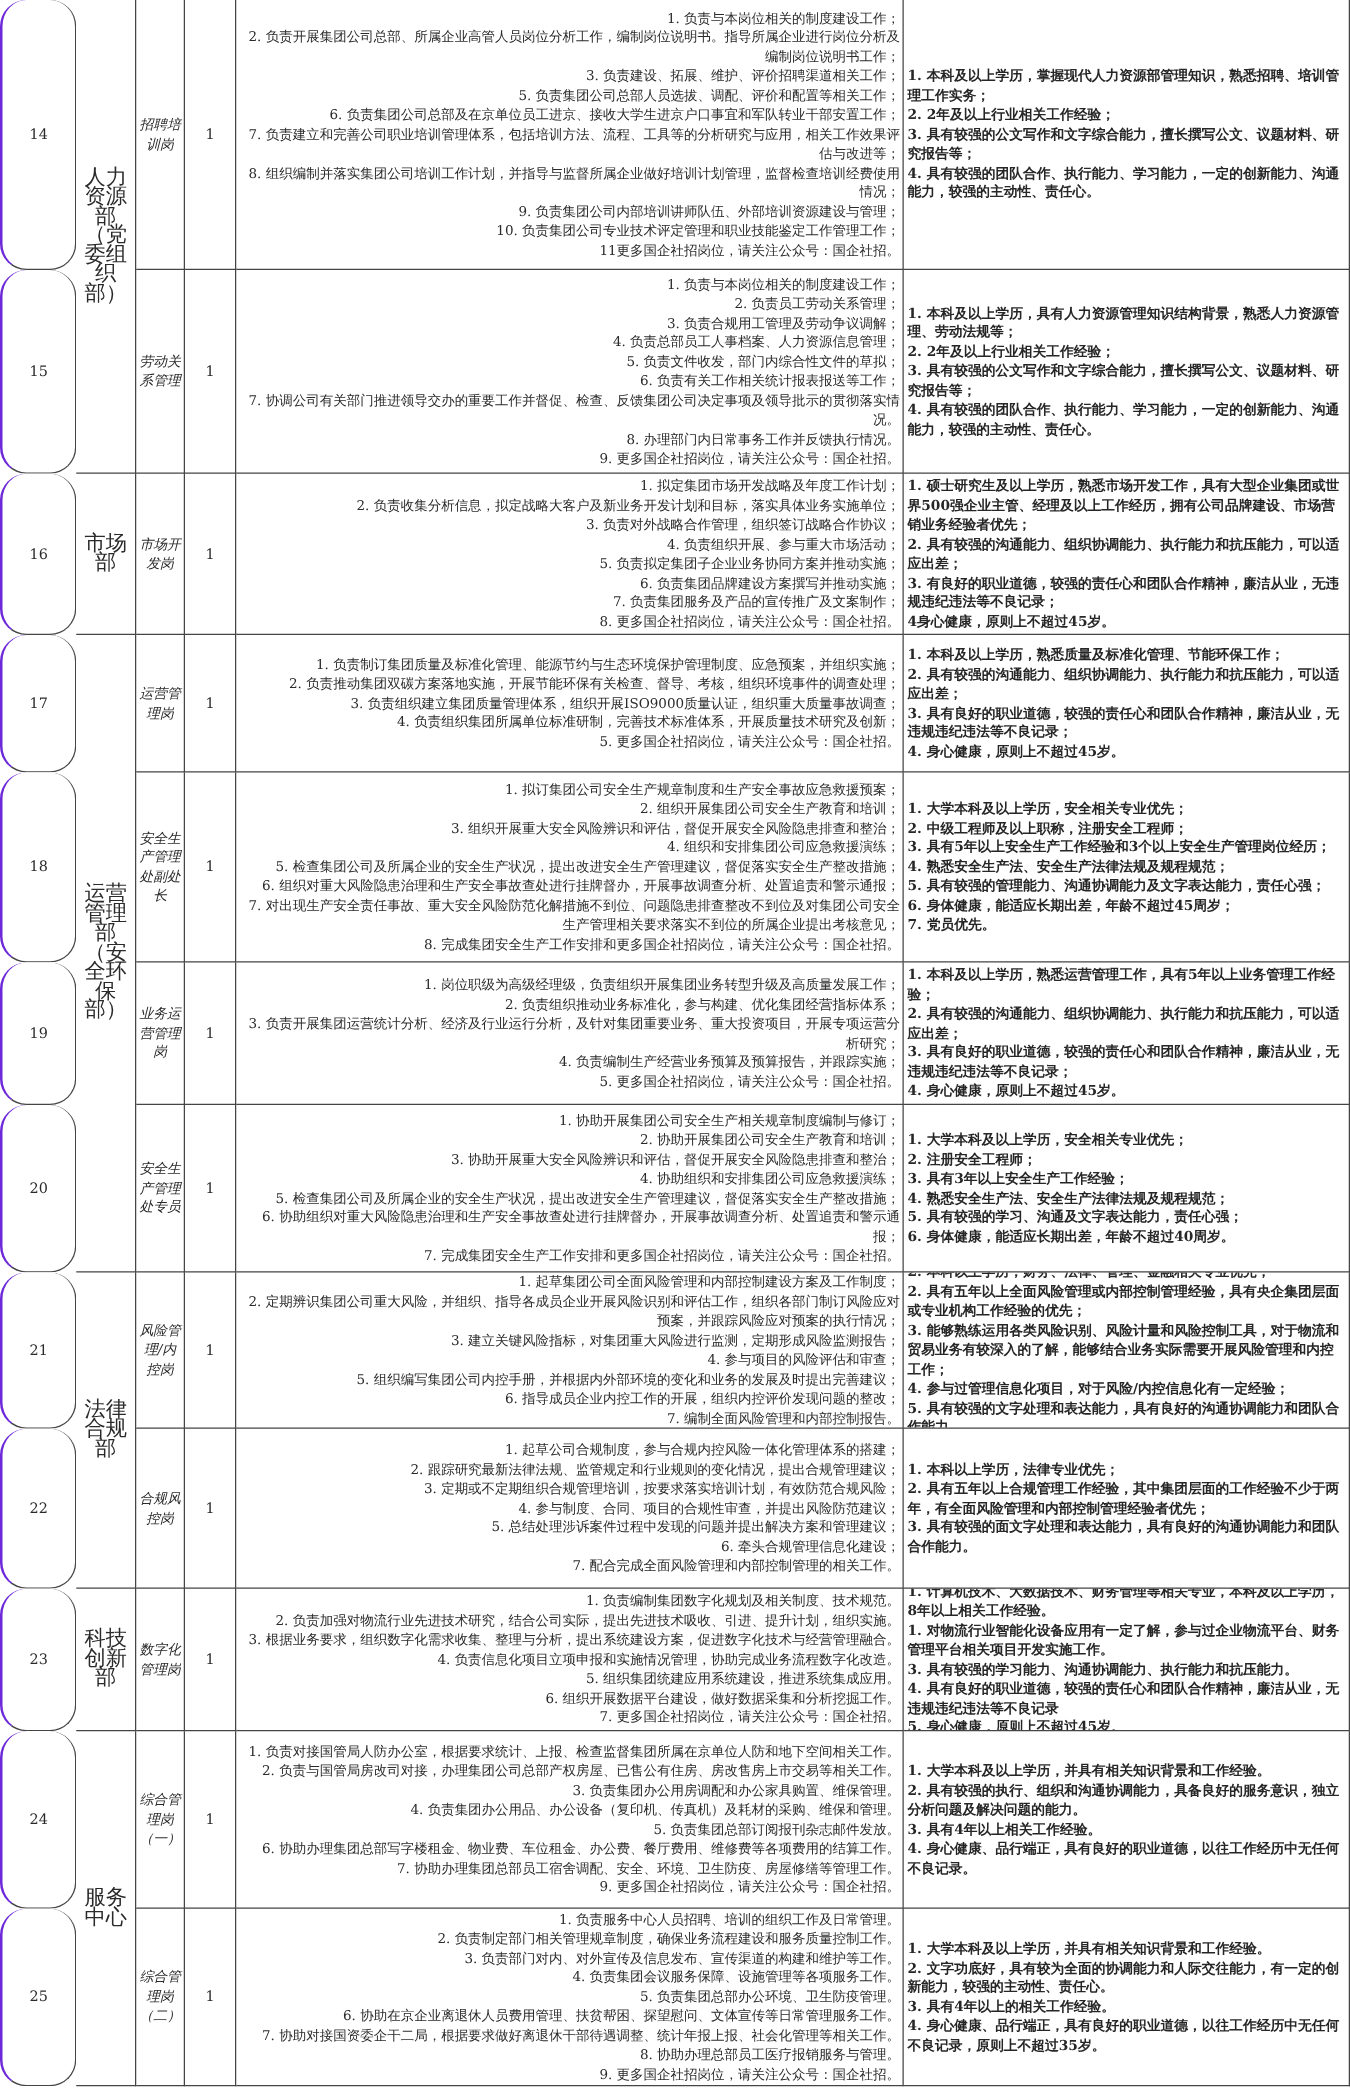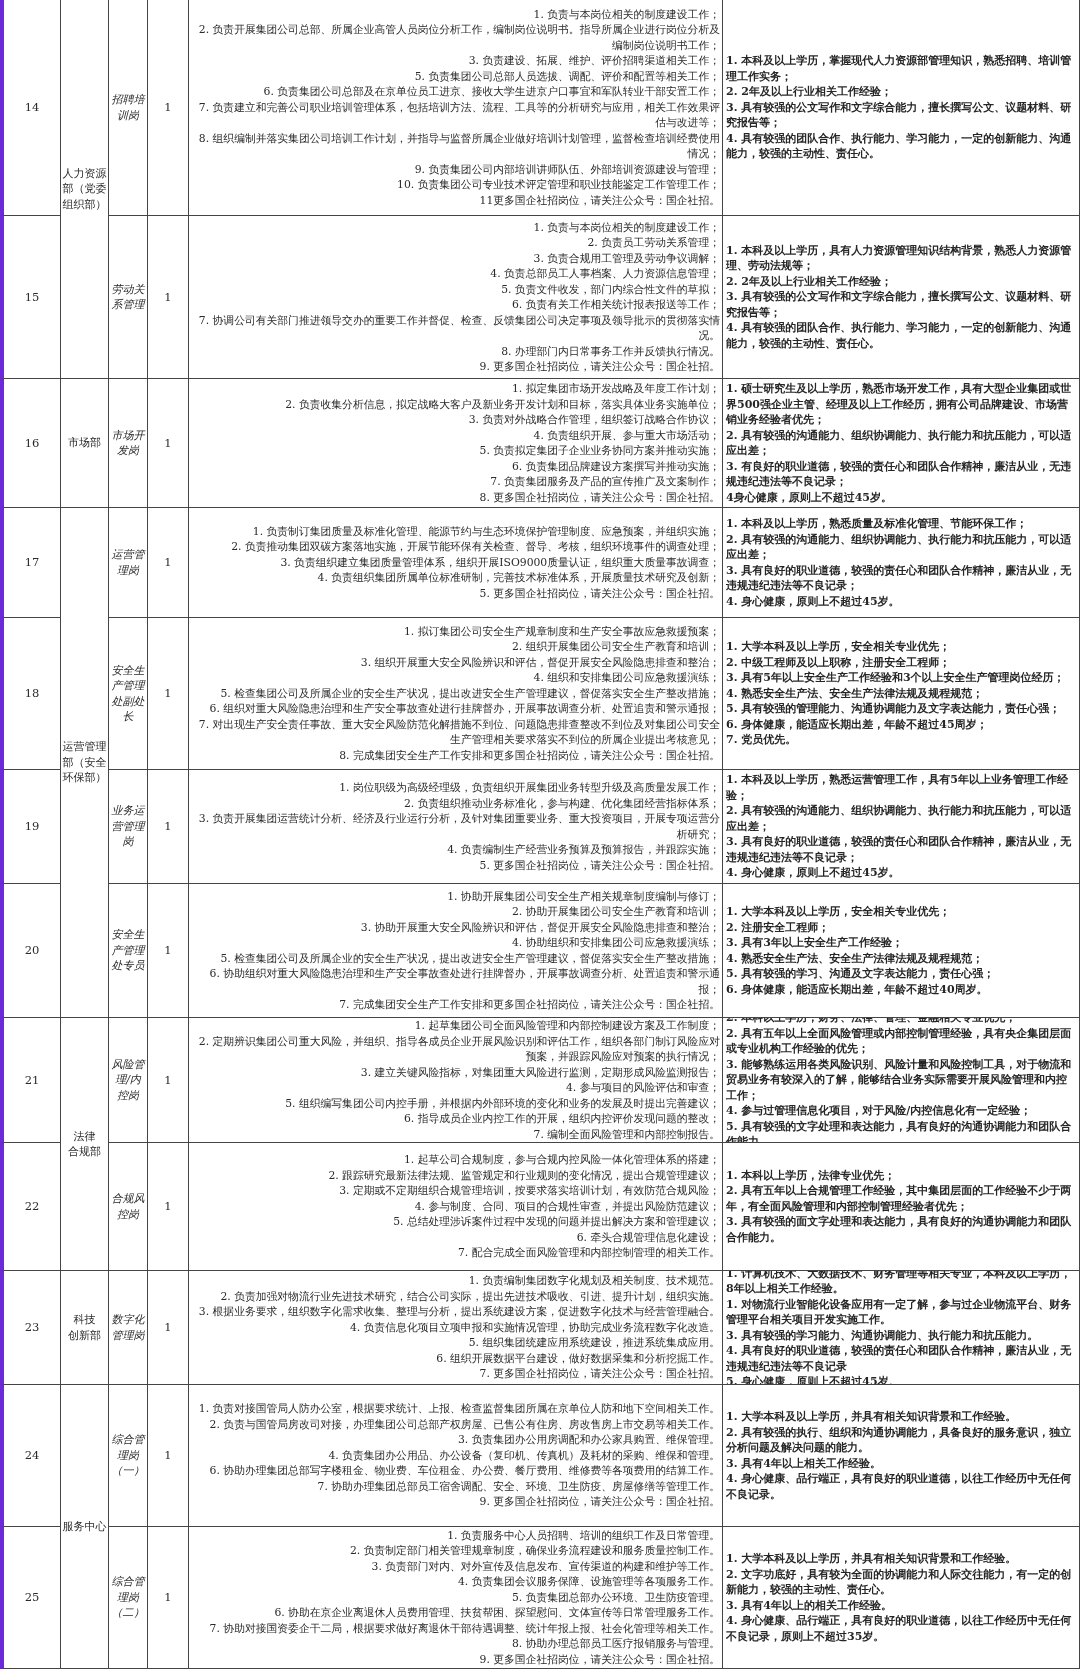--- a/index.html
+++ b/index.html
@@ -21,22 +21,22 @@
     border-bottom: 1px solid #454545;
     display: flex;
     align-items: center;
     justify-content: center;
     text-align: center;
     overflow: hidden;
     font-size: 11.5px;
     line-height: 15px;
   }
   .row .cell { grid-row: var(--r); }
-  .c-no { grid-column: 1; border-left: 4px solid #6d28d9; }
-  .c-dept { grid-column: 2; white-space: pre-line; padding: 0 1px; font-size: 11px; line-height: 15.5px; }
+  .c-no { grid-column: 1; border-left: 2px solid #6d28d9; border-radius: 21px; }
+  .c-dept { grid-column: 2; white-space: pre-line; padding: 0 1px; font-size: 17px; line-height: 15.5px; }
   .c-pos { grid-column: 3; padding: 0 1px; font-size: 11px; line-height: 15.5px; font-style: italic; }
   .c-cnt { grid-column: 4; }
   .c-duty {
     grid-column: 5;
     justify-content: flex-start;
     text-align: right;
     padding: 0 2px 0 3px;
     font-size: 10.8px;
     line-height: 15.5px;
   }
@@ -328,20 +328,21 @@
   <div class="row" style="--r:11">
     <div class="cell c-no">24</div>
     <div class="cell c-pos">综合管理岗（一）</div>
     <div class="cell c-cnt">1</div>
     <div class="cell c-duty">
         <div class="txt">
       <div>1. 负责对接国管局人防办公室，根据要求统计、上报、检查监督集团所属在京单位人防和地下空间相关工作。</div>
       <div>2. 负责与国管局房改司对接，办理集团公司总部产权房屋、已售公有住房、房改售房上市交易等相关工作。</div>
       <div>3. 负责集团办公用房调配和办公家具购置、维保管理。</div>
       <div>4. 负责集团办公用品、办公设备（复印机、传真机）及耗材的采购、维保和管理。</div>
+      <div>5. 负责集团总部订阅报刊杂志邮件发放。</div>
       <div>6. 协助办理集团总部写字楼租金、物业费、车位租金、办公费、餐厅费用、维修费等各项费用的结算工作。</div>
       <div>7. 协助办理集团总部员工宿舍调配、安全、环境、卫生防疫、房屋修缮等管理工作。</div>
       <div>9. 更多国企社招岗位，请关注公众号：国企社招。</div>
     </div>
       </div>
     <div class="cell c-req">
         <div class="txt">
       <div>1. 大学本科及以上学历，并具有相关知识背景和工作经验。</div>
       <div>2. 具有较强的执行、组织和沟通协调能力，具备良好的服务意识，独立分析问题及解决问题的能力。</div>
       <div>3. 具有4年以上相关工作经验。</div>

